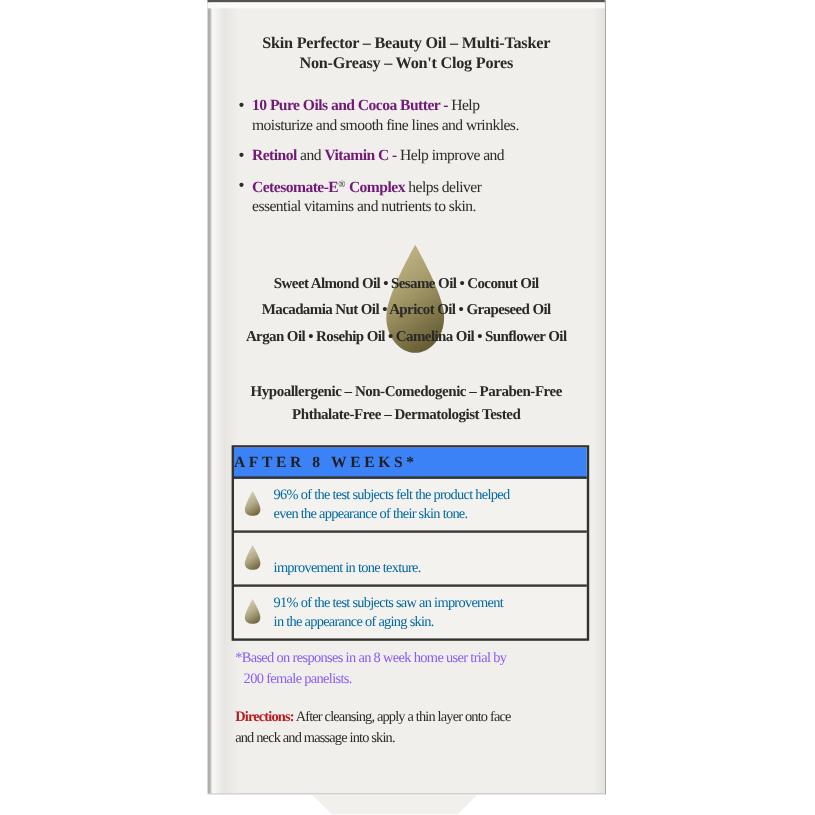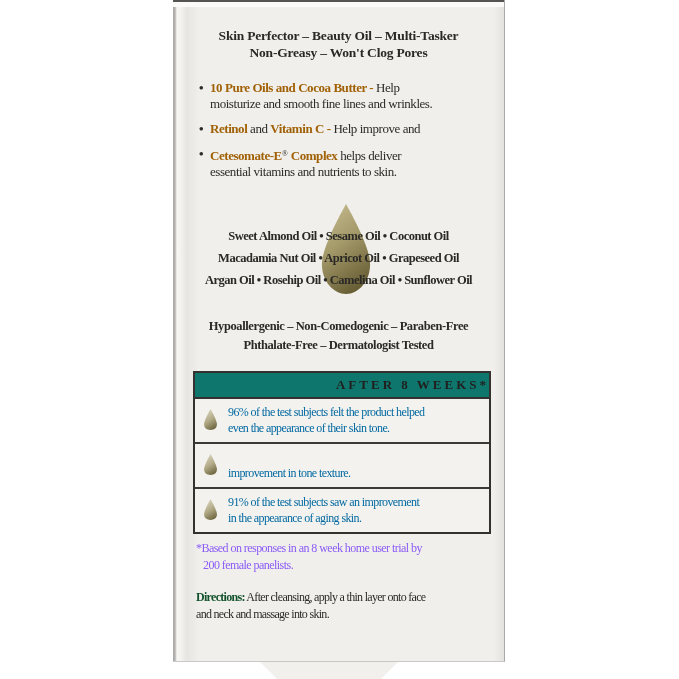--- a/index.html
+++ b/index.html
@@ -16,43 +16,43 @@
     background:linear-gradient(90deg,#a8a7a5 0px,#b5b4b2 2px,#f8f8f6 4px,#f2f1ee 8px,#e6e5e2 14px,#f0efec 26px);}
   .edge-right{position:absolute;right:0;top:0;width:10px;height:100%;
     background:linear-gradient(to left,#e3e2df,rgba(240,239,236,0));}
   
   .title{position:absolute;top:27px;left:0;width:100%;text-align:center;font-weight:bold;
     font-size:13.5px;line-height:17px;letter-spacing:-0.2px;color:#2a2926;white-space:nowrap;}
   .bullets{position:absolute;top:80px;left:26px;right:14px;font-size:13px;line-height:16px;
     letter-spacing:-0.45px;white-space:nowrap;}
   .bullet-item{display:flex;margin-bottom:9px;}
   .bullet-marker{width:11px;flex:none;font-weight:bold;}
-  .bullet-item b{font-weight:bold;color:#a16207;}
+  .bullet-item b{font-weight:bold;color:#701a75;}
   sup.reg{font-size:8px;vertical-align:4px;letter-spacing:0;}
   .big-drop{position:absolute;left:142px;top:202px;width:62px;height:94px;}
   .oils{position:absolute;top:225px;left:0;width:100%;text-align:center;font-weight:bold;
     font-size:12.5px;line-height:22px;letter-spacing:-0.5px;color:#2a2926;white-space:nowrap;}
   .claims{position:absolute;top:317px;left:0;width:100%;text-align:center;font-weight:bold;
     font-size:12.5px;line-height:19px;letter-spacing:-0.4px;color:#2a2926;white-space:nowrap;}
   
   .results{position:absolute;left:20px;top:371px;width:298px;border:2px solid #33322f;
     background:#f3f2ef;box-sizing:border-box;}
-  .results-header{height:24px;line-height:24px;text-align:right;background:#0f766e;
-    border-bottom:2px solid #33322f;font-weight:bold;font-size:13px;letter-spacing:3px;color:#201f1d;padding-left:20px;}
+  .results-header{height:24px;line-height:24px;text-align:left;background:#3b82f6;
+    border-bottom:2px solid #33322f;font-weight:bold;font-size:13px;letter-spacing:3px;color:#201f1d;}
   .result-row{display:flex;padding:6px 4px 6px 7px;align-items:flex-start;}
   .result-row + .result-row{border-top:2px solid #3a3936;}
   .row-drop{width:17px;height:23px;flex:none;margin:3px 9px 0 0;}
   .row-text{font-size:12px;line-height:15.5px;letter-spacing:-0.6px;white-space:nowrap;color:#0369a1;}
   
   .footnote{position:absolute;left:23px;top:540px;font-size:12px;line-height:16.5px;
     letter-spacing:-0.55px;white-space:nowrap;color:#8b5cf6;}
   .footnote .indent{margin-left:7px;}
   .directions{position:absolute;left:23px;top:589px;font-size:12px;line-height:17px;
     letter-spacing:-0.7px;white-space:nowrap;color:#2d2c29;}
-  .directions b{font-weight:bold;color:#14532d;text-align:right;}
+  .directions b{font-weight:bold;color:#b91c1c;text-align:right;}
 </style>
 </head>
 <body>
 
 <div class="screenshot">
 
   <div class="box-tab"></div>
 
   <div class="box-panel">
     <div class="edge-left"></div>

